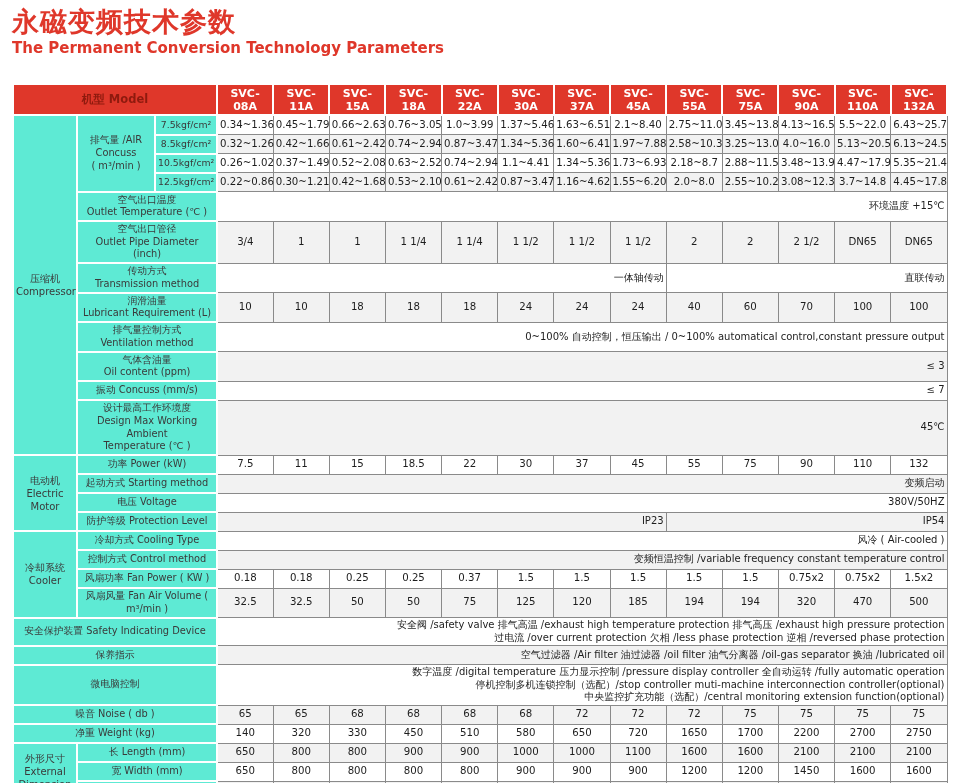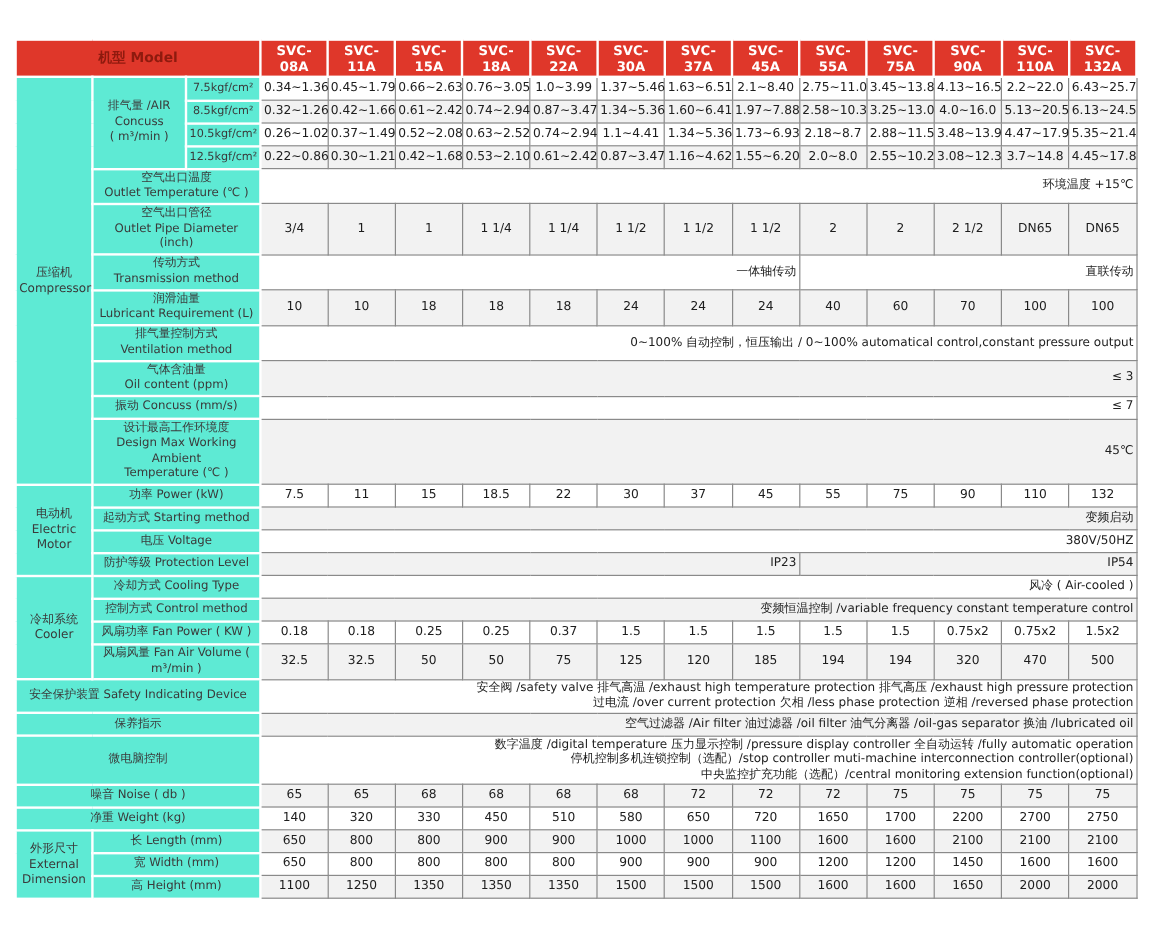--- a/index.html
+++ b/index.html
@@ -19,20 +19,22 @@
   td.lbl{font-size:9.8px;line-height:1.3;}
   td.sub{font-size:9.3px;line-height:1.25;}
   td.dat{background:#fff;border:1px solid #8a8a8a;font-size:10.2px;color:#1d1d1d;height:16px;line-height:1.25;}
   tbody tr:nth-child(even) td.dat{background:#f2f2f2;}
   td.wide{font-size:10px;text-align:right;}
 </style>
 </head>
 <body>
 
 <div class="page">
+  <div class="title-zh">永磁变频技术参数</div>
+  <div class="title-en">The Permanent Conversion Technology Parameters</div>
 
   <table>
     <colgroup>
       <col class="c-grp">
         <col class="c-lbl">
         <col class="c-sub">
     </colgroup>
     <thead>
       <tr id="head-row">
           <th colspan="3" class="model-head">机型 Model</th>
@@ -60,21 +62,21 @@
           <td class="dat">0.45~1.79</td>
           <td class="dat">0.66~2.63</td>
           <td class="dat">0.76~3.05</td>
           <td class="dat">1.0~3.99</td>
           <td class="dat">1.37~5.46</td>
           <td class="dat">1.63~6.51</td>
           <td class="dat">2.1~8.40</td>
           <td class="dat">2.75~11.0</td>
           <td class="dat">3.45~13.8</td>
           <td class="dat">4.13~16.5</td>
-          <td class="dat">2.2~22.0</td>
+          <td class="dat">5.5~22.0</td>
           <td class="dat">6.43~25.7</td>
         </tr>
         <tr>
           <td class="sub">8.5kgf/cm²</td>
           <td class="dat">0.32~1.26</td>
           <td class="dat">0.42~1.66</td>
           <td class="dat">0.61~2.42</td>
           <td class="dat">0.74~2.94</td>
           <td class="dat">0.87~3.47</td>
           <td class="dat">1.34~5.36</td>

